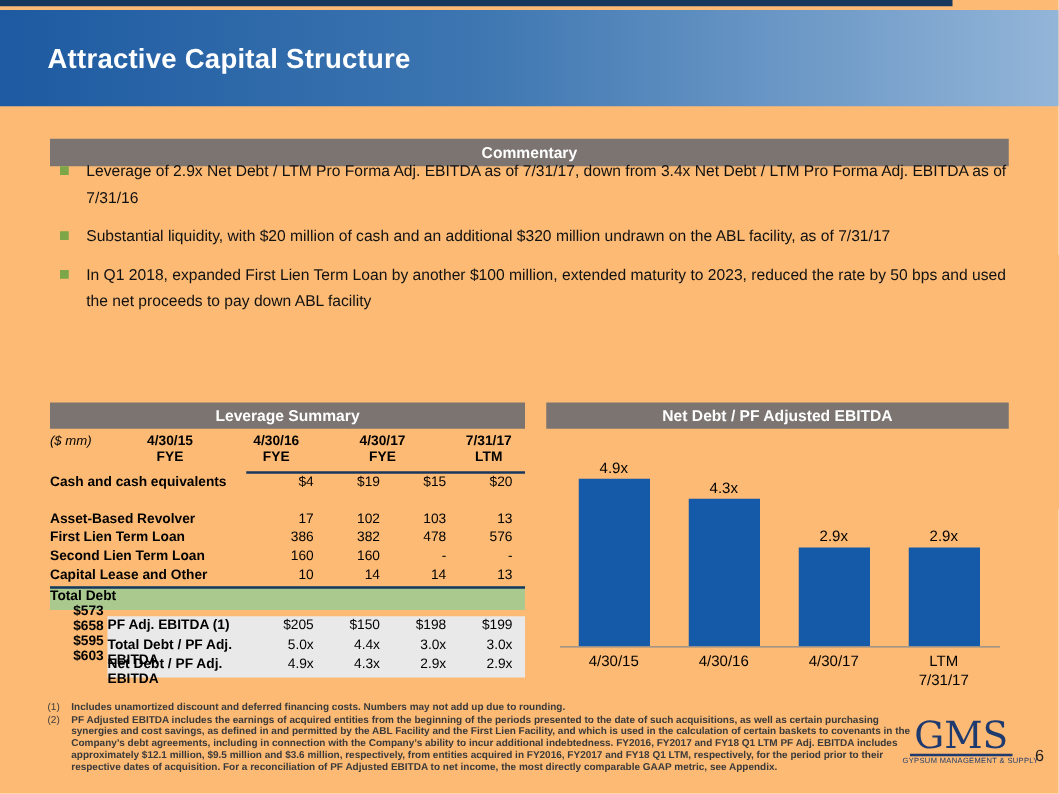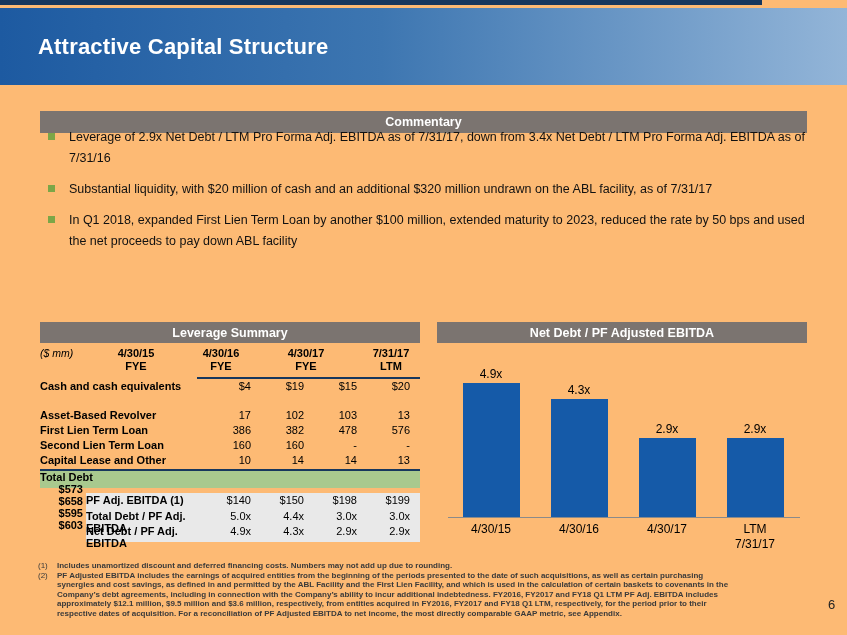--- a/index.html
+++ b/index.html
@@ -180,21 +180,21 @@
         <span class="tval">$658</span>
         <span class="tval">$595</span>
         <span class="tval">$603</span>
       </div>
 
       <div class="spacer-sm"></div>
 
       <div class="gray-block">
         <div class="trow">
           <span class="tlabel">PF Adj. EBITDA (1)</span>
-          <span class="tval">$140</span>
+          <span class="tval">$205</span>
           <span class="tval">$150</span>
           <span class="tval">$198</span>
           <span class="tval">$199</span>
         </div>
         <div class="trow">
           <span class="tlabel">Total Debt / PF Adj. EBITDA</span>
           <span class="tval">5.0x</span>
           <span class="tval">4.4x</span>
           <span class="tval">3.0x</span>
           <span class="tval">3.0x</span>
@@ -259,15 +259,19 @@
     <div class="fn">
       <span class="fn-num">(1)</span>
       <span class="fn-text">Includes unamortized discount and deferred financing costs. Numbers may not add up due to rounding.</span>
     </div>
     <div class="fn">
       <span class="fn-num">(2)</span>
       <span class="fn-text">PF Adjusted EBITDA includes the earnings of acquired entities from the beginning of the periods presented to the date of such acquisitions, as well as certain purchasing synergies and cost savings, as defined in and permitted by the ABL Facility and the First Lien Facility, and which is used in the calculation of certain baskets to covenants in the Company’s debt agreements, including in connection with the Company’s ability to incur additional indebtedness. FY2016, FY2017 and FY18 Q1 LTM PF Adj. EBITDA includes approximately $12.1 million, $9.5 million and $3.6 million, respectively, from entities acquired in FY2016, FY2017 and FY18 Q1 LTM, respectively, for the period prior to their respective dates of acquisition. For a reconciliation of PF Adjusted EBITDA to net income, the most directly comparable GAAP metric, see Appendix.</span>
     </div>
   </div>
 
+  <div class="logo">
+    <div class="logo-text">GMS</div>
+    <div class="logo-sub">GYPSUM MANAGEMENT &amp; SUPPLY</div>
+  </div>
   <div class="page-num">6</div>
 
 </div>
 
 </body></html>

